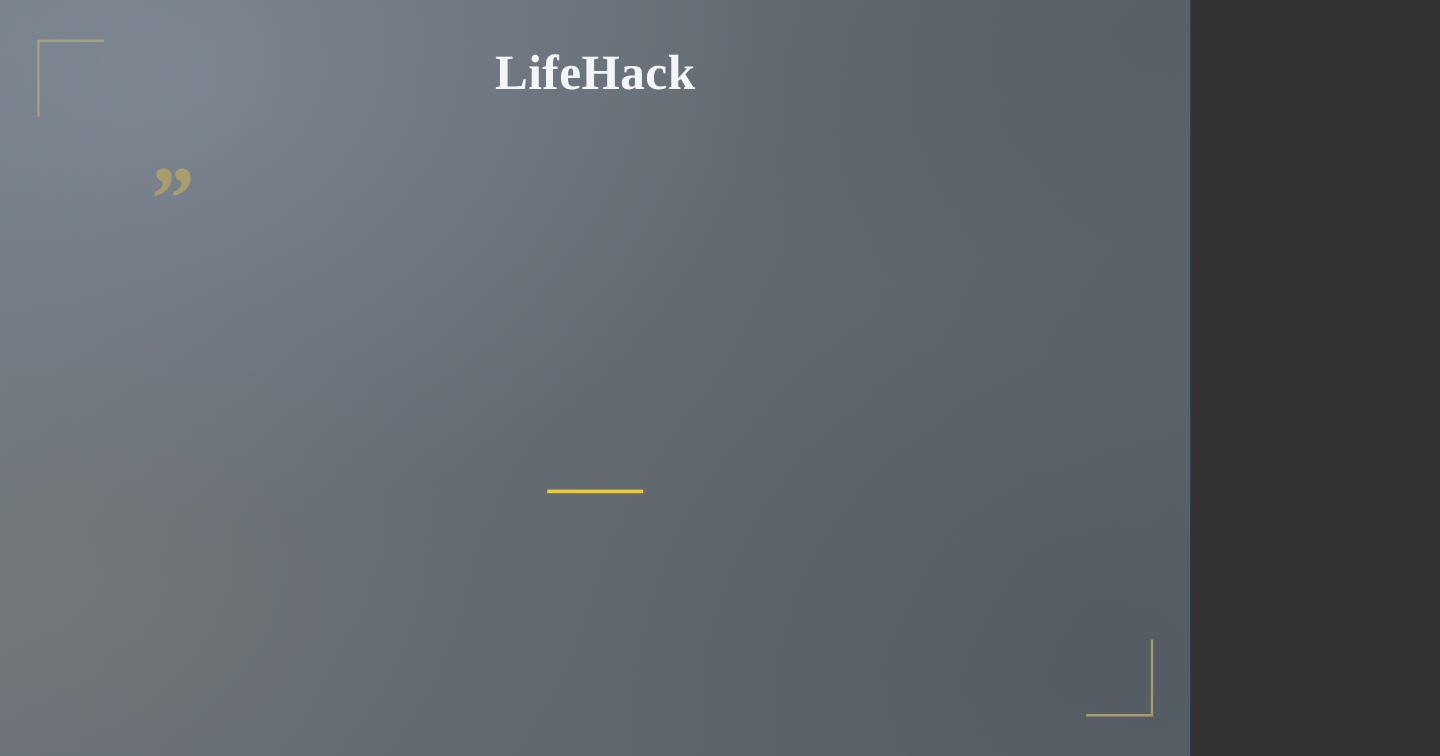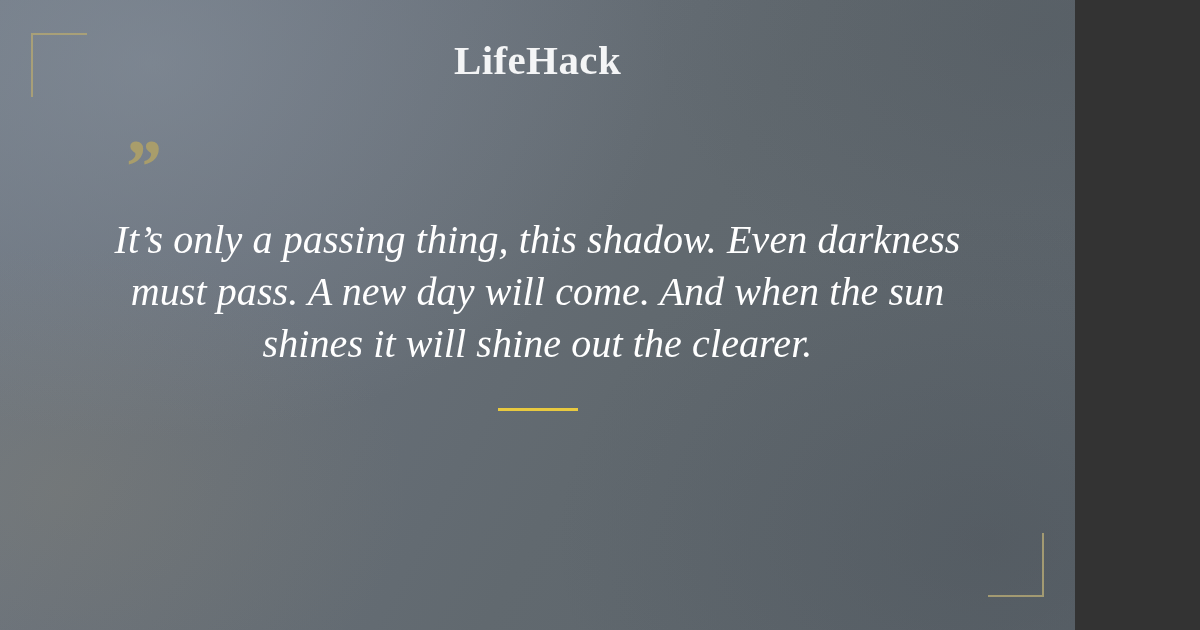--- a/index.html
+++ b/index.html
@@ -4,21 +4,21 @@
 <title>LifeHack Quote Card</title>
 <style>
   html, body {
     margin: 0;
     padding: 0;
     background: #333;
   }
 
   .card {
     position: relative;
-    width: 1075px;
+    width: 992px;
     height: 630px;
     overflow: hidden;
     font-family: "Liberation Sans", sans-serif;
     background-color: #0c4a6e;
   }
 
   
   .bg-base {
     position: absolute;
     inset: 0;
@@ -150,20 +150,17 @@
   <div class="bg-glow-bl"></div>
   <div class="bg-glow-br"></div>
 
   <div class="corner corner-tl"></div>
   <div class="corner corner-br"></div>
 
   <div class="logo">LifeHack</div>
 
   <div class="quote-mark">”</div>
 
-  <div class="quote-wrap">
-    <p class="quote-text">It’s only a passing thing, this shadow. Even darkness must pass. A new day will come. And when the sun shines it will shine out the clearer.</p>
-  </div>
 
   <div class="divider"></div>
 
 
 </div>
 
 </body></html>

